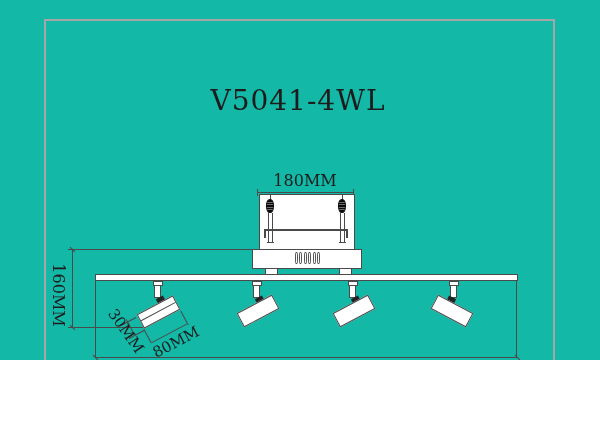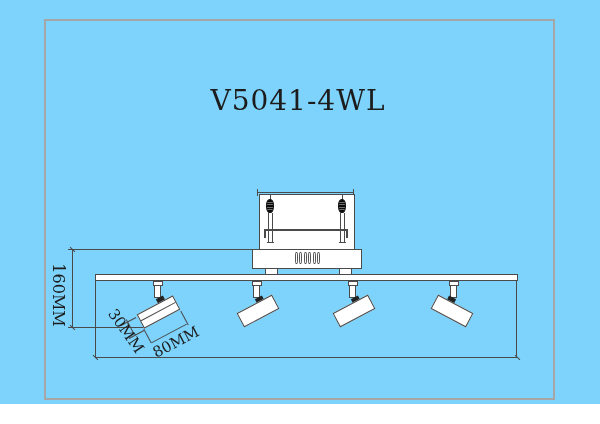--- a/index.html
+++ b/index.html
@@ -1,16 +1,16 @@
 <!DOCTYPE html>
 <html><head>
 <meta charset="utf-8">
 <style>
   html,body{margin:0;padding:0;background:#fff;}
-  .canvas{position:relative;width:600px;height:404px;background:#7dd3fc;overflow:hidden;
+  .canvas{position:relative;width:600px;height:360px;background:#14b8a6;overflow:hidden;
           font-family:"DejaVu Serif", serif;color:#1c1c1c;}
   .abs{position:absolute;}
   .ln{position:absolute;background:#4a4a4a;}
   .box{position:absolute;border:1px solid #4a4a4a;background:#fff;box-sizing:border-box;}
   .openbox{position:absolute;border:1px solid #4a4a4a;background:#fff;box-sizing:border-box;}
   .dimtext{position:absolute;color:#1c1c1c;white-space:nowrap;text-align:center;}
   .tick{position:absolute;width:7px;height:1px;background:#4a4a4a;}
   .frame{position:absolute;left:44px;top:19px;width:511px;height:381px;
          border:2px solid #a6a6a6;box-sizing:border-box;}
   .title{position:absolute;left:148px;top:84px;width:300px;text-align:center;
@@ -27,20 +27,21 @@
 </style>
 </head>
 <body>
 
 <div class="canvas">
 
   <div class="frame"></div>
 
   <div class="title">V5041-4WL</div>
 
+  <div class="dimtext" style="left:255px;top:171px;width:100px;font-size:16px;">180MM</div>
   <div class="ln" style="left:257px;top:192px;width:97px;height:1px;"></div>
   <div class="ln" style="left:257px;top:189px;width:1px;height:7px;"></div>
   <div class="ln" style="left:353px;top:189px;width:1px;height:7px;"></div>
 
   <div class="box" style="left:259px;top:194px;width:96px;height:56px;"></div>
 
   <div class="ln" style="left:270px;top:195px;width:1px;height:5px;"></div>
   <div class="screw-head" style="left:266px;top:199px;"></div>
   <div class="screw-shaft" style="left:268px;top:213px;height:29px;"></div>
   <div class="ln" style="left:267px;top:242px;width:7px;height:1px;"></div>

